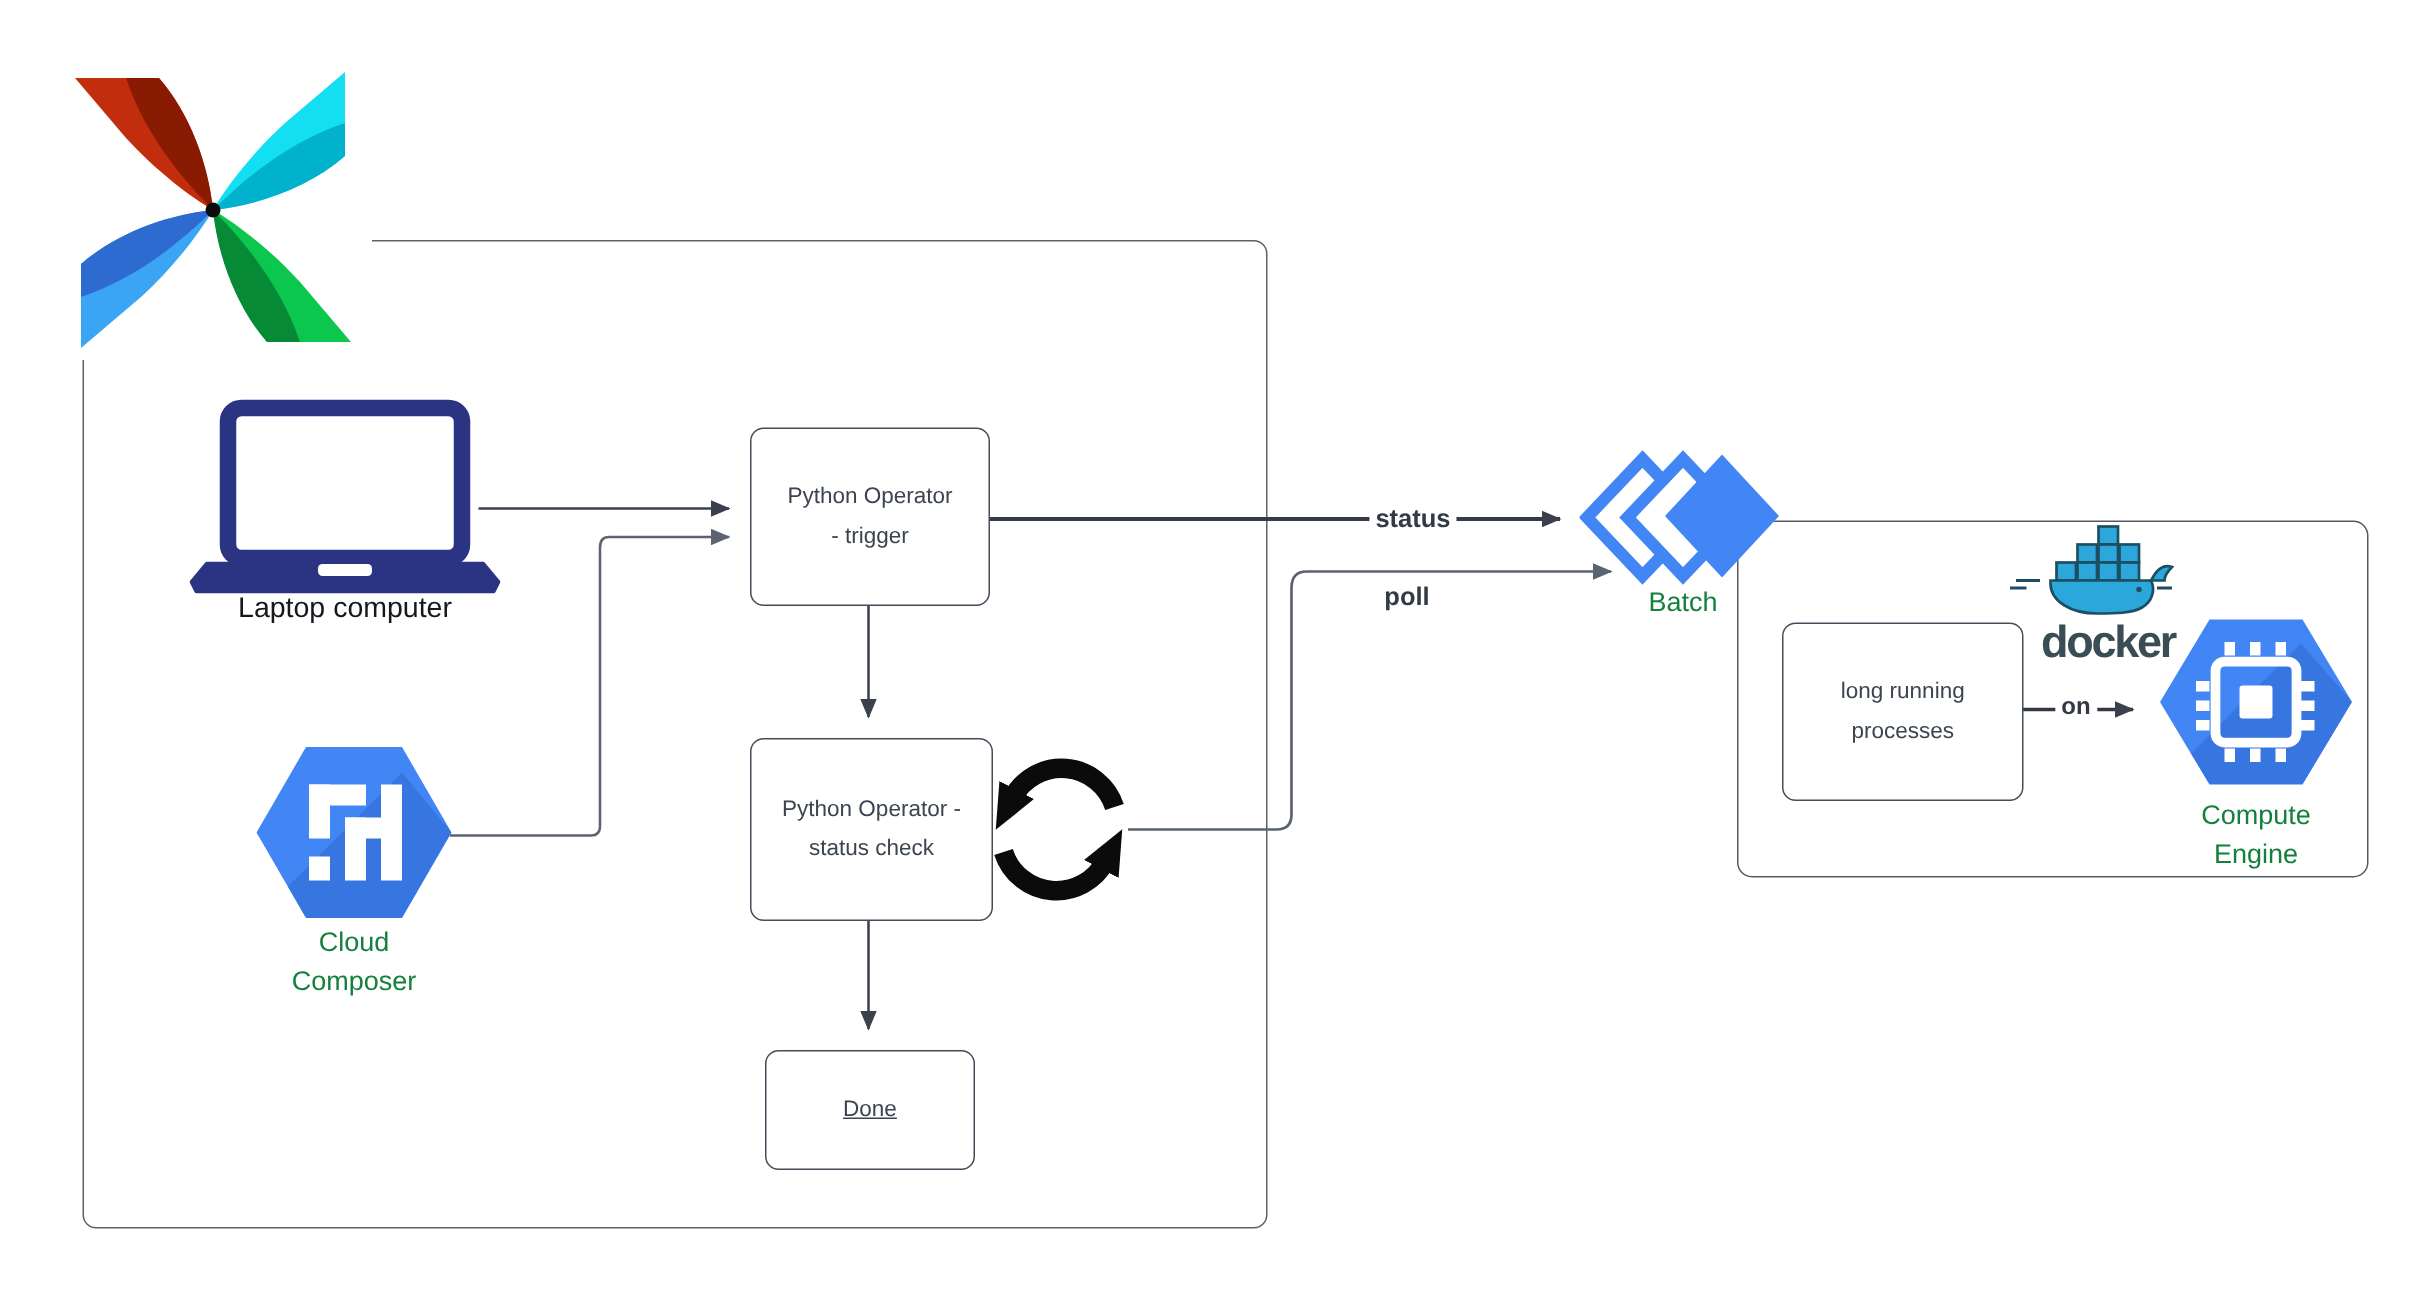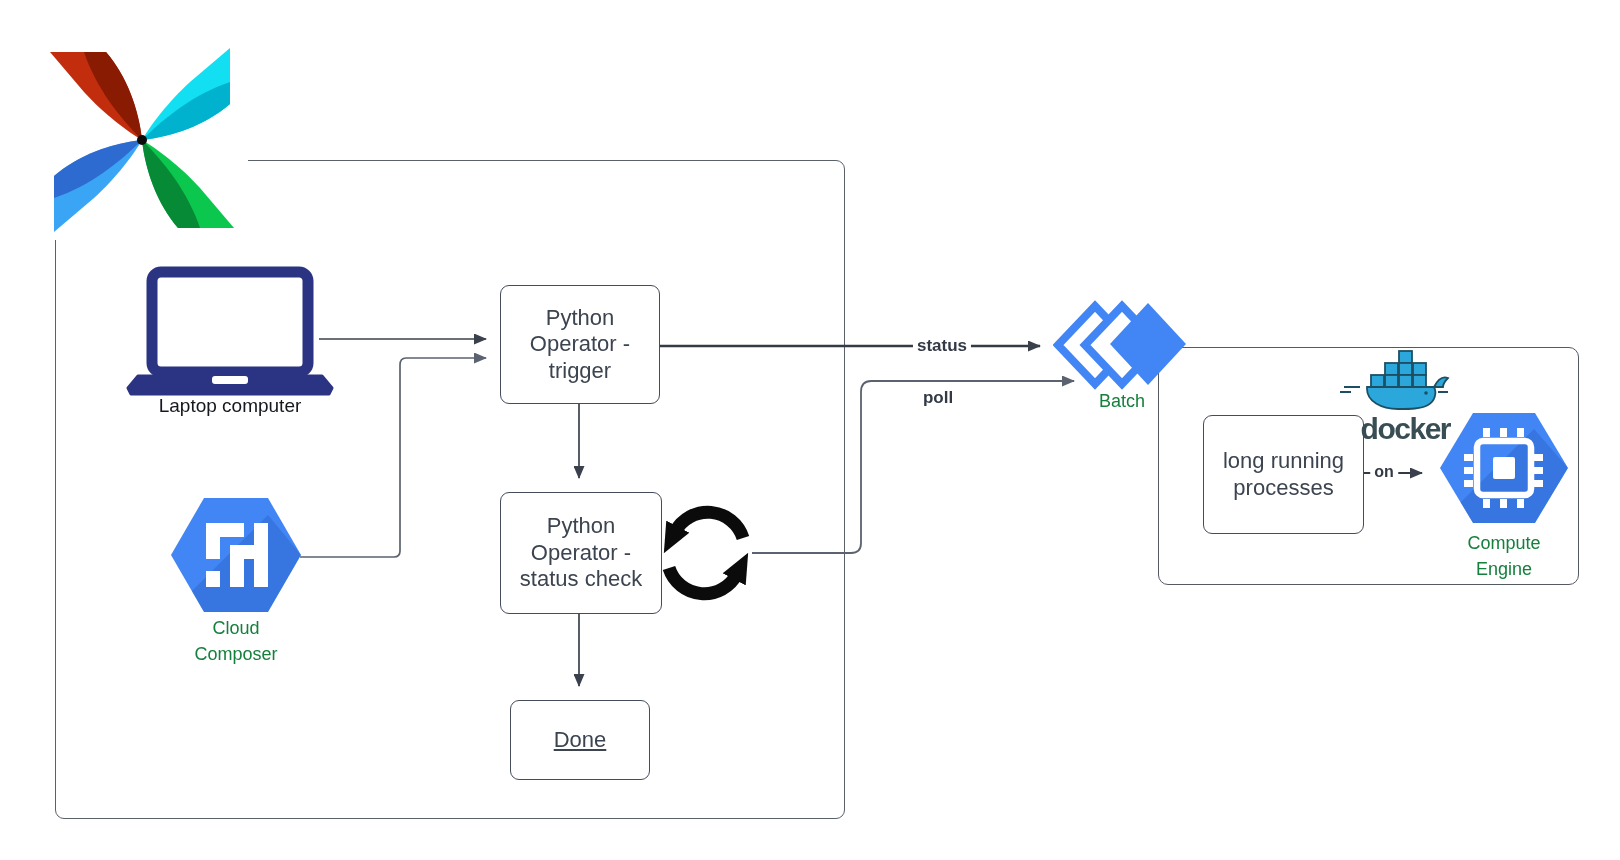--- a/index.html
+++ b/index.html
@@ -5,21 +5,21 @@
   html,body{margin:0;padding:0;background:#fff;}
   .canvas{position:relative;width:1620px;height:860px;background:#fff;overflow:hidden;
           font-family:"Liberation Sans","DejaVu Sans",sans-serif;}
   .box{position:absolute;background:transparent;}
   .outer-box{left:55px;top:160px;width:788px;height:657px;border:1.5px solid #5A6169;border-radius:9px;z-index:0;}
   .right-box{left:1158px;top:347px;width:419px;height:236px;border:1.5px solid #545A62;border-radius:10px;z-index:0;}
   svg.connectors{position:absolute;left:0;top:0;z-index:1;}
   .icon{position:absolute;z-index:3;}
   .node{position:absolute;background:#fff;border:1.6px solid #454D5A;border-radius:9px;
         display:flex;align-items:center;justify-content:center;text-align:center;
-        color:#3C4450;font-size:22px;line-height:26.5px;z-index:2;}
+        color:#3C4450;font-size:15px;line-height:26.5px;z-index:2;}
   .node span{display:block;}
   .lbl{position:absolute;text-align:center;color:#15803d;font-size:18px;line-height:26px;z-index:4;}
   .lbl-sm{font-size:19px;color:#15181D;line-height:18px;}
   .edge-lbl{position:absolute;transform:translate(-50%,-50%);background:#fff;font-weight:bold;
             font-size:17px;color:#333A46;padding:0 4px;z-index:4;white-space:nowrap;}
   .edge-lbl.sm{font-size:16px;}
   .docker-word{position:absolute;left:1346px;top:412px;width:104px;text-align:right;z-index:4;
                font-size:30px;font-weight:bold;letter-spacing:-1.5px;color:#384D54;}
 </style>
 </head>
@@ -99,21 +99,21 @@
 
   <div class="node" style="left:500px;top:285px;width:158px;height:117px;">
     <span style="width:112px;">Python Operator - trigger</span>
   </div>
   <div class="node" style="left:500px;top:492px;width:160px;height:120px;">
     <span style="width:126px;">Python Operator - status check</span>
   </div>
   <div class="node" style="left:510px;top:700px;width:138px;height:78px;text-decoration:underline;">
     <span>Done</span>
   </div>
-  <div class="node" style="left:1188px;top:415px;width:159px;height:117px;margin-left:15px;">
+  <div class="node" style="left:1188px;top:415px;width:159px;height:117px;">
     <span style="width:134px;">long running processes</span>
   </div>
 
   <svg class="icon" style="left:650px;top:487px;" width="112" height="132">
     <defs>
       <marker id="aRef" markerUnits="userSpaceOnUse" markerWidth="30" markerHeight="26" viewBox="0 0 30 26" refX="6" refY="13" orient="auto">
         <path d="M0,0 L30,13 L0,26 Z" fill="#0B0B0B"></path>
       </marker>
     </defs>
     <path d="M93,51 A37,37 0 0 0 25,45" stroke="#0B0B0B" stroke-width="13" fill="none" marker-end="url(#aRef)"></path>

